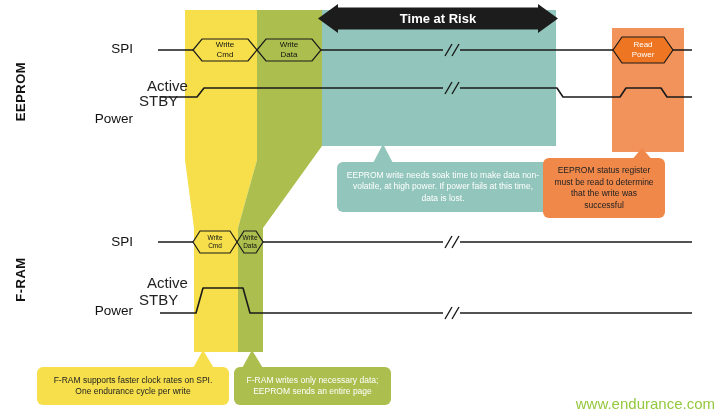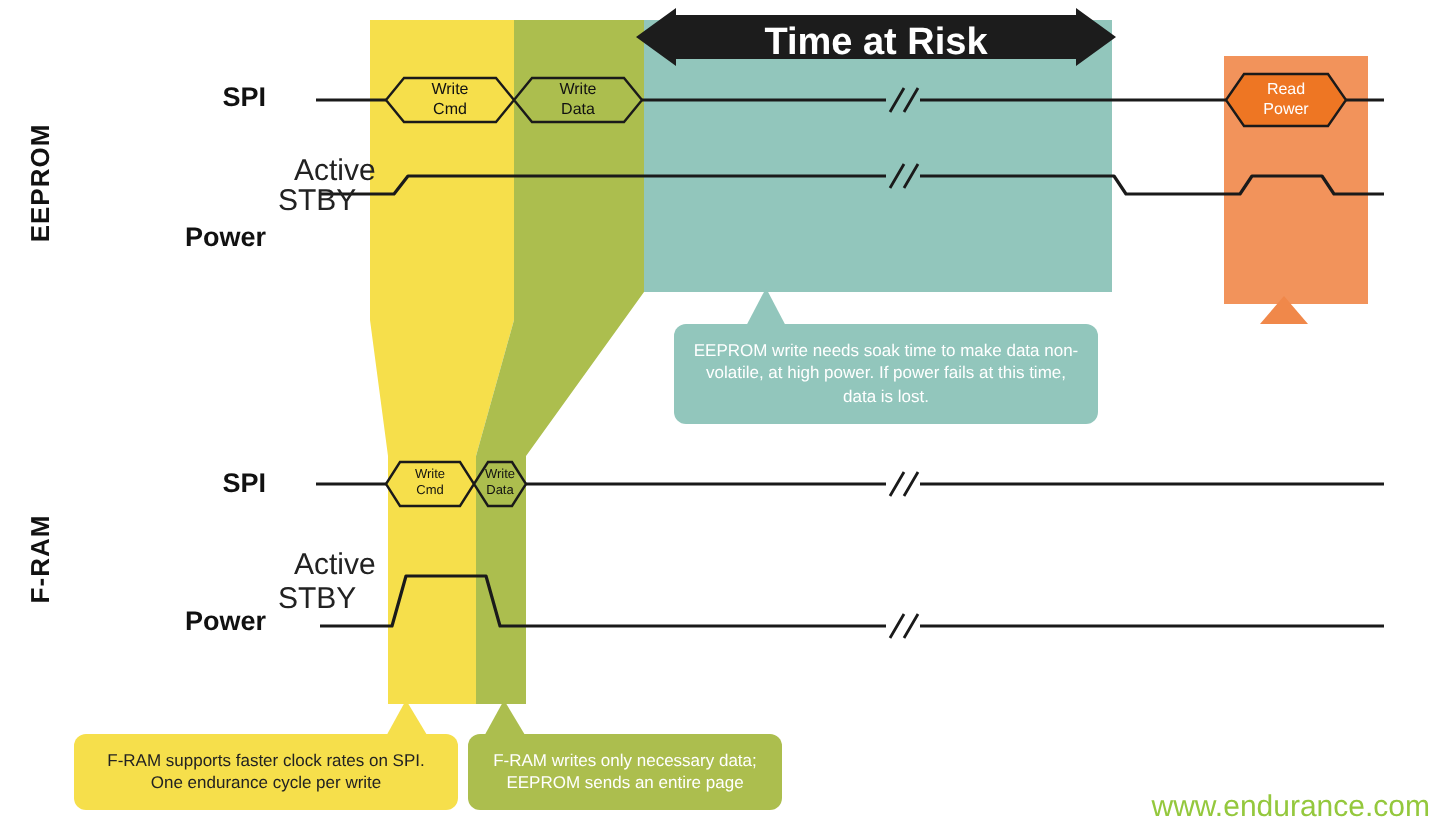--- a/index.html
+++ b/index.html
@@ -14,25 +14,25 @@
   .f-teal { fill:var(--teal,#92C6BC); }
   .f-orangeband { fill:var(--orange-band,#F2935B); }
   .f-orangedeep { fill:var(--orange-deep,#EE7623); }
   .f-orangecallout { fill:var(--orange-callout,#F0884A); }
   .f-black { fill:var(--arrow-black,#1C1C1C); }
   .outline { stroke:var(--line,#1A1A1A); stroke-width:1.2; }
   .wire { fill:none; stroke:var(--line,#1A1A1A); stroke-width:1.6; stroke-linejoin:round; }
   .slash { stroke:var(--line,#1A1A1A); stroke-width:1.4; }
 
   .ov { position:absolute; }
-  .arrow-text { left:338px; top:11px; width:200px; text-align:center; color:#fff; font-weight:bold; font-size:19px; }
+  .arrow-text { left:338px; top:11px; width:200px; text-align:center; color:#fff; font-weight:bold; font-size:13px; }
   .sec { font-weight:bold; font-size:13px; letter-spacing:0.5px; width:110px; text-align:center; transform:rotate(-90deg); }
   .sec-eeprom { left:-35px; top:84px; }
   .sec-fram { left:-35px; top:272px; }
-  .sig { font-weight:bold; font-size:13.5px; text-align:right; width:55px; }
+  .sig { font-weight:normal; font-size:13.5px; text-align:right; width:55px; }
   .sig-pow { width:63px; }
   .lvl { font-size:15px; color:#222; }
   .hextext { font-size:8px; line-height:9.5px; text-align:center; }
   .hextext.small { font-size:6.5px; line-height:7.5px; }
   .white { color:#fff; }
   .callout { position:absolute; border-radius:6px; font-size:8.5px; line-height:11.5px; text-align:center;
              display:flex; align-items:center; justify-content:center; padding:4px 8px; }
   .bg-teal { background:var(--teal,#92C6BC); color:#fff; }
   .bg-orange { background:var(--orange-callout,#F0884A); color:#222; }
   .bg-yellow { background:var(--yellow,#F6DF4B); color:#222; }
@@ -103,18 +103,19 @@
 
   <div class="ov sig" style="left:78px; top:234px;">SPI</div>
   <div class="ov lvl" style="left:147px; top:274px;">Active</div>
   <div class="ov lvl" style="left:139px; top:291px;">STBY</div>
   <div class="ov sig sig-pow" style="left:70px; top:303px;">Power</div>
 
   <div class="ov hextext small" style="left:200px; top:234px; width:30px;">Write Cmd</div>
   <div class="ov hextext small" style="left:237px; top:234px; width:26px;">Write Data</div>
 
   <div class="callout bg-teal" style="left:337px; top:162px; width:212px; height:50px;">EEPROM write needs soak time to make data non-volatile, at high power. If power fails at this time, data is lost.</div>
+  <div class="callout bg-orange" style="left:543px; top:158px; width:122px; height:60px;">EEPROM status register must be read to determine that the write was successful</div>
   <div class="callout bg-yellow" style="left:37px; top:367px; width:192px; height:38px;">F-RAM supports faster clock rates on SPI. One endurance cycle per write</div>
   <div class="callout bg-olive" style="left:234px; top:367px; width:157px; height:38px;">F-RAM writes only necessary data; EEPROM sends an entire page</div>
 
   <div class="ov watermark">www.endurance.com</div>
 
 </div>
 
 </body></html>

